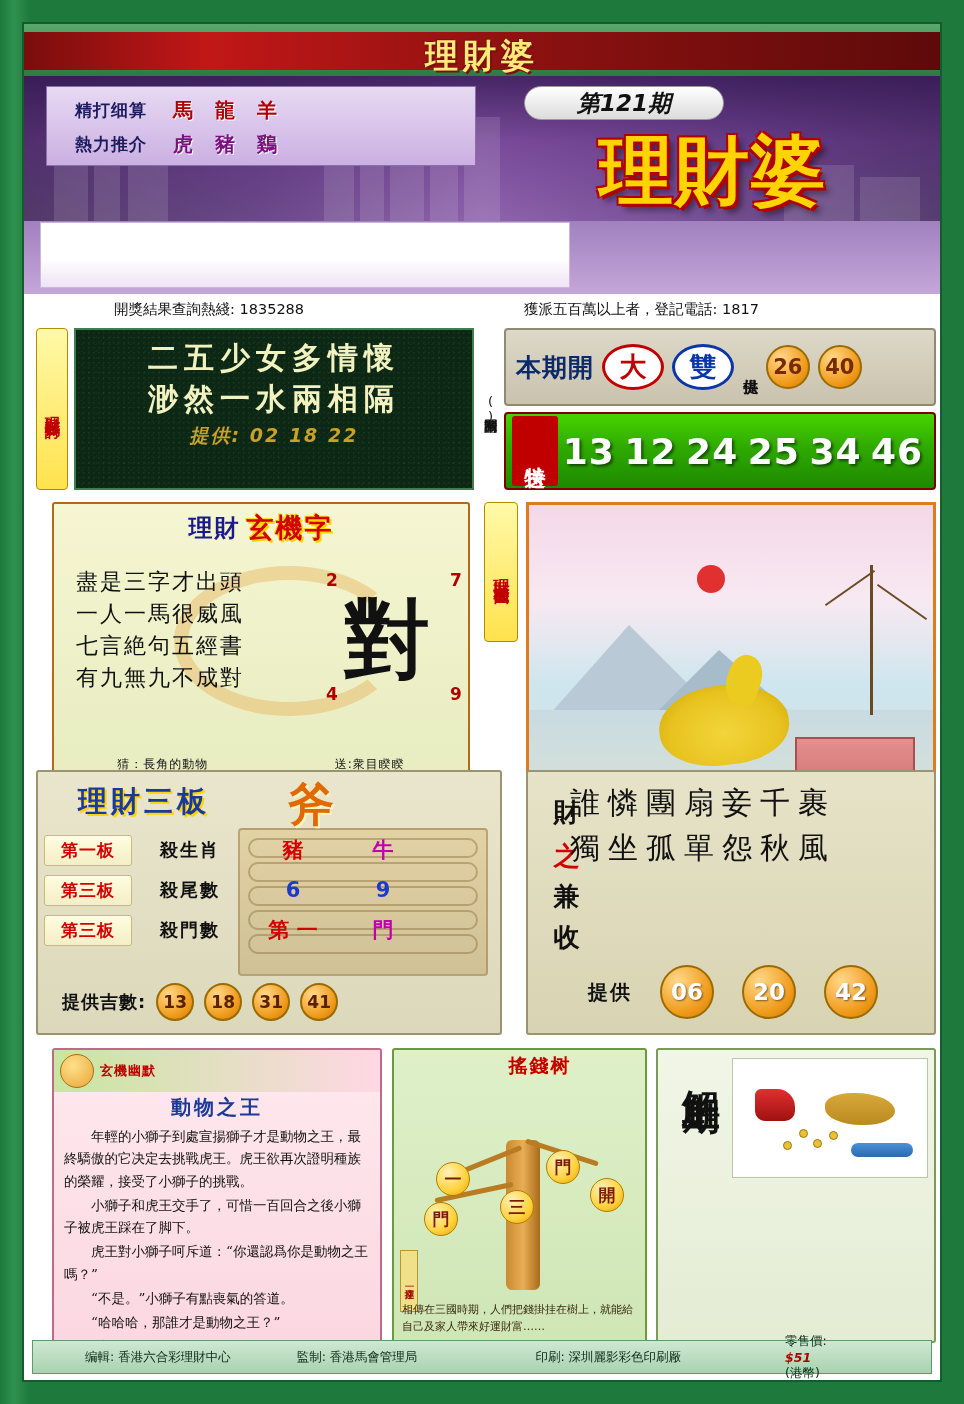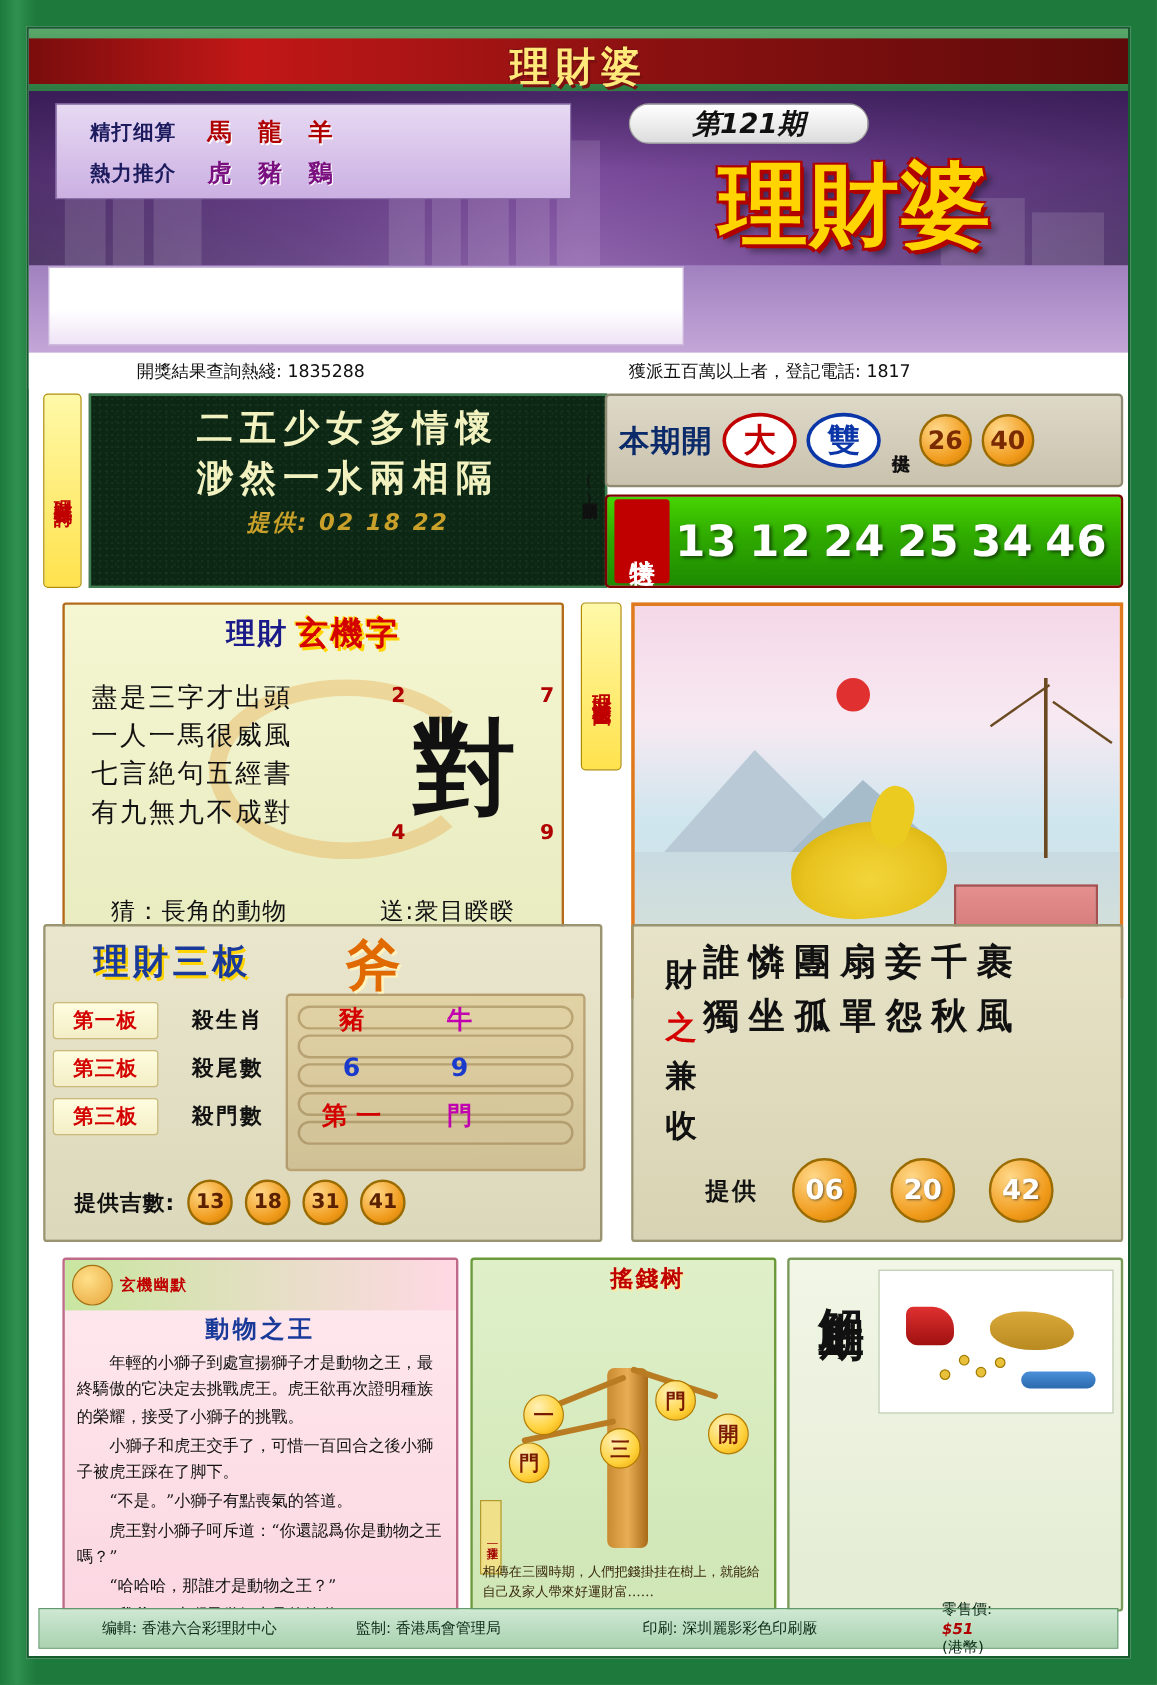--- a/index.html
+++ b/index.html
@@ -109,21 +109,21 @@
   .row1 { position:relative; height: 168px; margin-top: 4px; }
   .vtab {
     width: 32px; background: linear-gradient(to bottom,#fff9a8,#ffe24d);
     border:1px solid #b08d00; border-radius:4px;
     display:flex; align-items:center; justify-content:center;
     writing-mode: vertical-rl; text-orientation: upright;
     font-size: 15px; font-weight:bold; color:#c00000; letter-spacing:2px;
     padding: 4px 0;
   }
   .poem-box {
-    position:absolute; left: 42px; top:0; width: 432px; height: 162px;
+    position:absolute; left: 42px; top:0; width: 400px; height: 162px;
     background: #0c2714;
     border: 2px solid #3f7f4f;
     background-image:
       radial-gradient(rgba(255,255,255,0.05) 1px, transparent 1px),
       radial-gradient(rgba(255,255,255,0.04) 1px, transparent 1px);
     background-size: 5px 5px, 7px 7px;
     background-position: 0 0, 3px 4px;
     padding-top: 8px;
   }
   .poem-line {
@@ -222,21 +222,21 @@
     font-family:"DejaVu Serif", serif;
   }
   .corner-num { position:absolute; font-size: 17px; font-weight:bold; color:#b00000; }
   .cn-tl { left: 272px; top: 66px; }
   .cn-tr { left: 396px; top: 66px; }
   .cn-bl { left: 272px; top: 180px; }
   .cn-br { left: 396px; top: 180px; }
   .xj-foot {
     position:absolute; bottom: 10px; left: 0; width: 100%;
     display:flex; justify-content: space-around;
-    font-size: 20px; color:#111; letter-spacing:1px;
+    font-size: 12px; color:#111; letter-spacing:1px;
   }
   .vtab2 {
     position:absolute; left: 452px; top: 0; width: 34px; height: 140px;
     background: linear-gradient(to bottom,#fff9a8,#ffe24d);
     border:1px solid #b08d00; border-radius:4px;
     writing-mode: vertical-rl; text-orientation: upright;
     font-size: 16px; font-weight:bold; color:#c00000; letter-spacing:3px;
     display:flex; align-items:center; justify-content:center;
   }
   .picture-box {
@@ -337,21 +337,21 @@
     overflow:hidden;
   }
   .cc-vlabel {
     position:absolute; left: 8px; top: 6px; width: 44px;
     writing-mode: vertical-rl; text-orientation: upright;
     font-size: 26px; font-weight:bold; color:#111; letter-spacing:6px;
     line-height:1;
   }
   .cc-vlabel .red { color:#d40000; }
   .cc-poem {
-    position:absolute; left: 58px; top: 8px; width: 348px; font-weight: bold;
+    position:absolute; left: 42px; top: 8px; width: 348px;
   }
   .cc-line {
     font-size: 30px; letter-spacing: 8px; color:#111; line-height:1.5;
     font-family:"DejaVu Serif", serif;
   }
   .cc-supply {
     position:absolute; left: 60px; bottom: 14px; display:flex; align-items:center; gap:28px;
   }
   .cc-supply .lbl { font-size: 20px; font-weight:bold; color:#111; letter-spacing:2px;}
   .ball-lg {
@@ -667,22 +667,22 @@
       <div class="row4">
         <div class="story">
           <div class="story-head">
             <div class="emoji-face"></div>
             <div class="story-badge">玄機幽默</div>
           </div>
           <div class="story-title">動物之王</div>
           <div class="story-body">
             <p>年輕的小獅子到處宣揚獅子才是動物之王，最終驕傲的它决定去挑戰虎王。虎王欲再次證明種族的榮耀，接受了小獅子的挑戰。</p>
             <p>小獅子和虎王交手了，可惜一百回合之後小獅子被虎王踩在了脚下。</p>
+            <p>虎王對小獅子呵斥道：“你還認爲你是動物之王嗎？”</p>
             <p>“不是。”小獅子有點喪氣的答道。</p>
-            <p>虎王對小獅子呵斥道：“你還認爲你是動物之王嗎？”</p>
             <p>“哈哈哈，那誰才是動物之王？”</p>
             <p>“我爹！”小獅子傲氣十足的答道。</p>
           </div>
         </div>
 
         <div class="tree-box">
           <div class="tree-title">搖錢树</div>
           <div class="tree-trunk"></div>
           <div class="branch" style="left:60px;top:108px;width:70px;transform:rotate(-22deg)"></div>
           <div class="branch" style="left:130px;top:100px;width:76px;transform:rotate(18deg)"></div>

